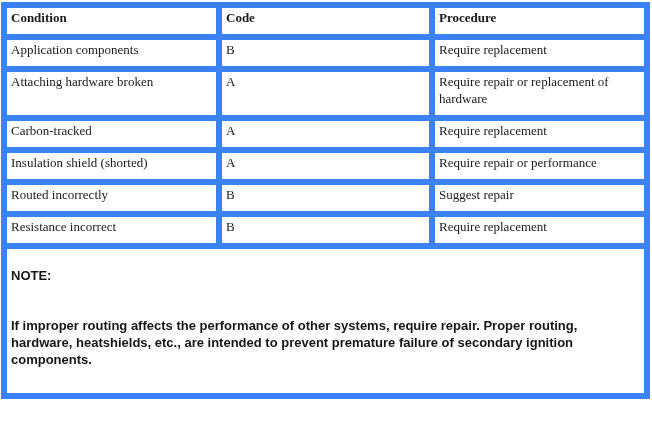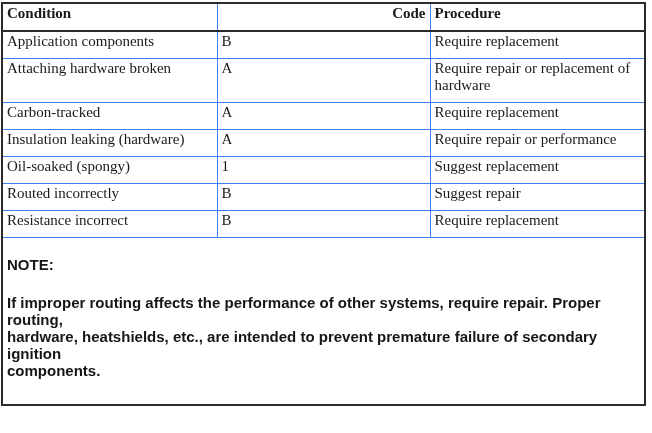--- a/index.html
+++ b/index.html
@@ -12,48 +12,48 @@
     color: #1a1a1a;
   }
   table.cond-table {
     border-collapse: collapse;
     table-layout: fixed;
     width: 643px;
     margin: 2px 0 0 1px;
     border: 2px solid #2b2b2b;
   }
   .cond-table td, .cond-table th {
-    border: 1px solid #3b82f6;
+    border: 6px solid #3b82f6;
     vertical-align: top;
     padding: 1px 4px 8px 4px;
-    font-size: 15px;
+    font-size: 13px;
     line-height: 17px;
     white-space: pre-line;
     overflow: hidden;
   }
   .cond-table th {
     font-weight: bold;
     text-align: left;
     border-bottom: 2px solid #2b2b2b;
   }
-  .cond-table th.code-head { text-align: right; }
+  .cond-table th.code-head { text-align: left; }
   .code-cell { padding-left: 3px; }
   tr.h-head  { height: 20px; }
   tr.h-s     { height: 19px; }
   tr.h-d     { height: 37px; }
   tr.h-note  { height: 76px; }
   .note-cell {
     font-family: "Liberation Sans", sans-serif;
     font-weight: bold;
     font-size: 12.5px;
     line-height: 17.5px;
     padding: 3px 5px 2px 5px;
     color: #161616;
   }
-  .note-cell .note-title { margin-bottom: 4px; }
+  .note-cell .note-title { margin-bottom: 16px; }
 </style>
 </head>
 <body>
 
 <div class="page">
   <table class="cond-table">
     <colgroup>
       <col style="width:215px">
       <col style="width:213px">
       <col style="width:215px">
@@ -76,28 +76,23 @@
       <td class="code-cell">A</td>
       <td>Require repair or replacement of
 hardware</td>
     </tr>
     <tr class="h-s">
       <td>Carbon-tracked</td>
       <td class="code-cell">A</td>
       <td>Require replacement</td>
     </tr>
     <tr class="h-s">
-      <td>Insulation leaking (hardware)</td>
+      <td>Insulation shield (shorted)</td>
       <td class="code-cell">A</td>
       <td>Require repair or performance</td>
-    </tr>
-    <tr class="h-s">
-      <td>Oil-soaked (spongy)</td>
-      <td class="code-cell">1</td>
-      <td>Suggest replacement</td>
     </tr>
     <tr class="h-s">
       <td>Routed incorrectly</td>
       <td class="code-cell">B</td>
       <td>Suggest repair</td>
     </tr>
     <tr class="h-s">
       <td>Resistance incorrect</td>
       <td class="code-cell">B</td>
       <td>Require replacement</td>

